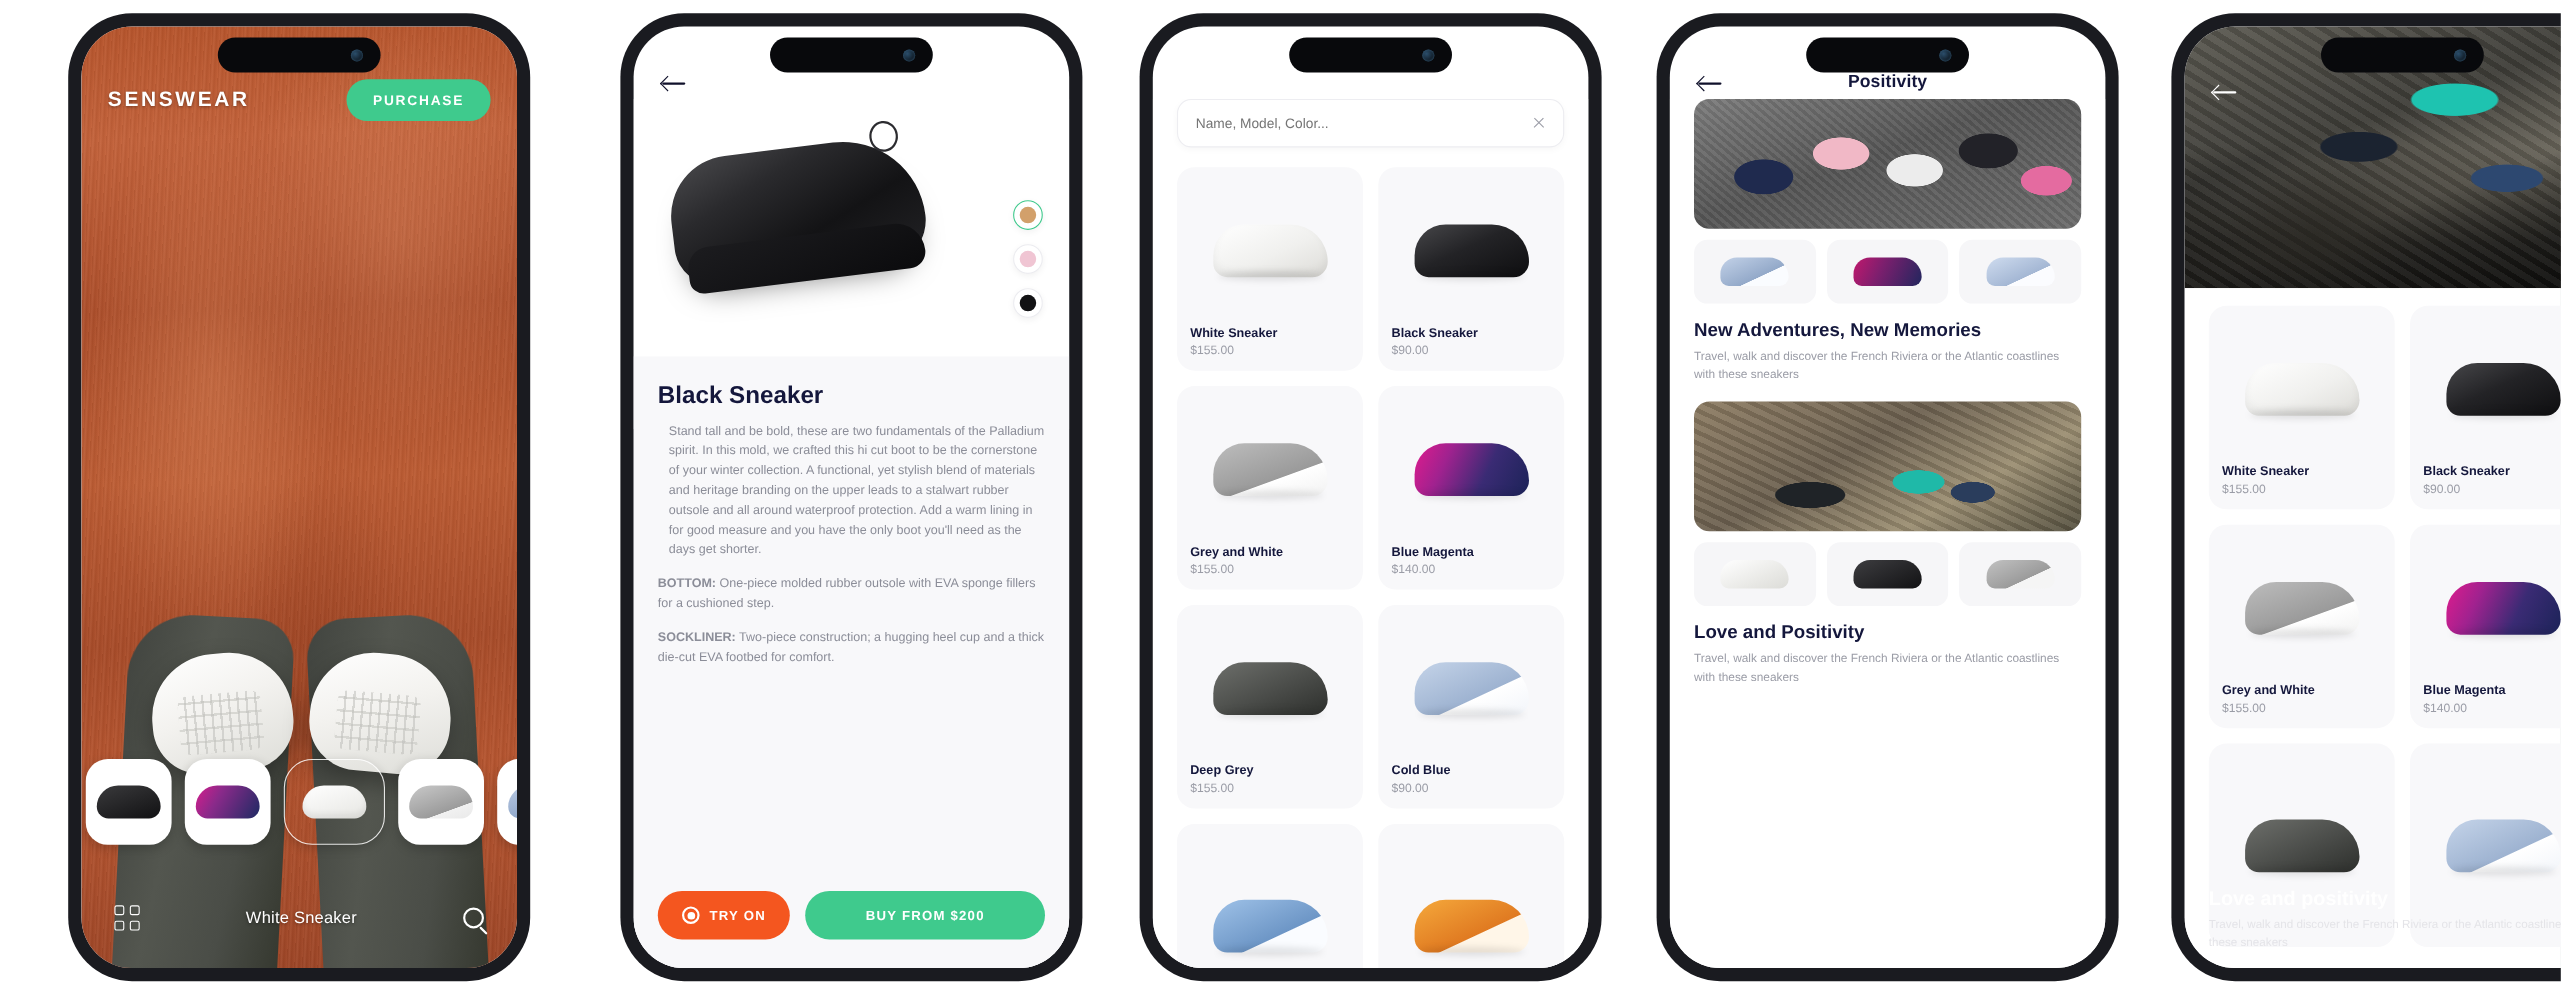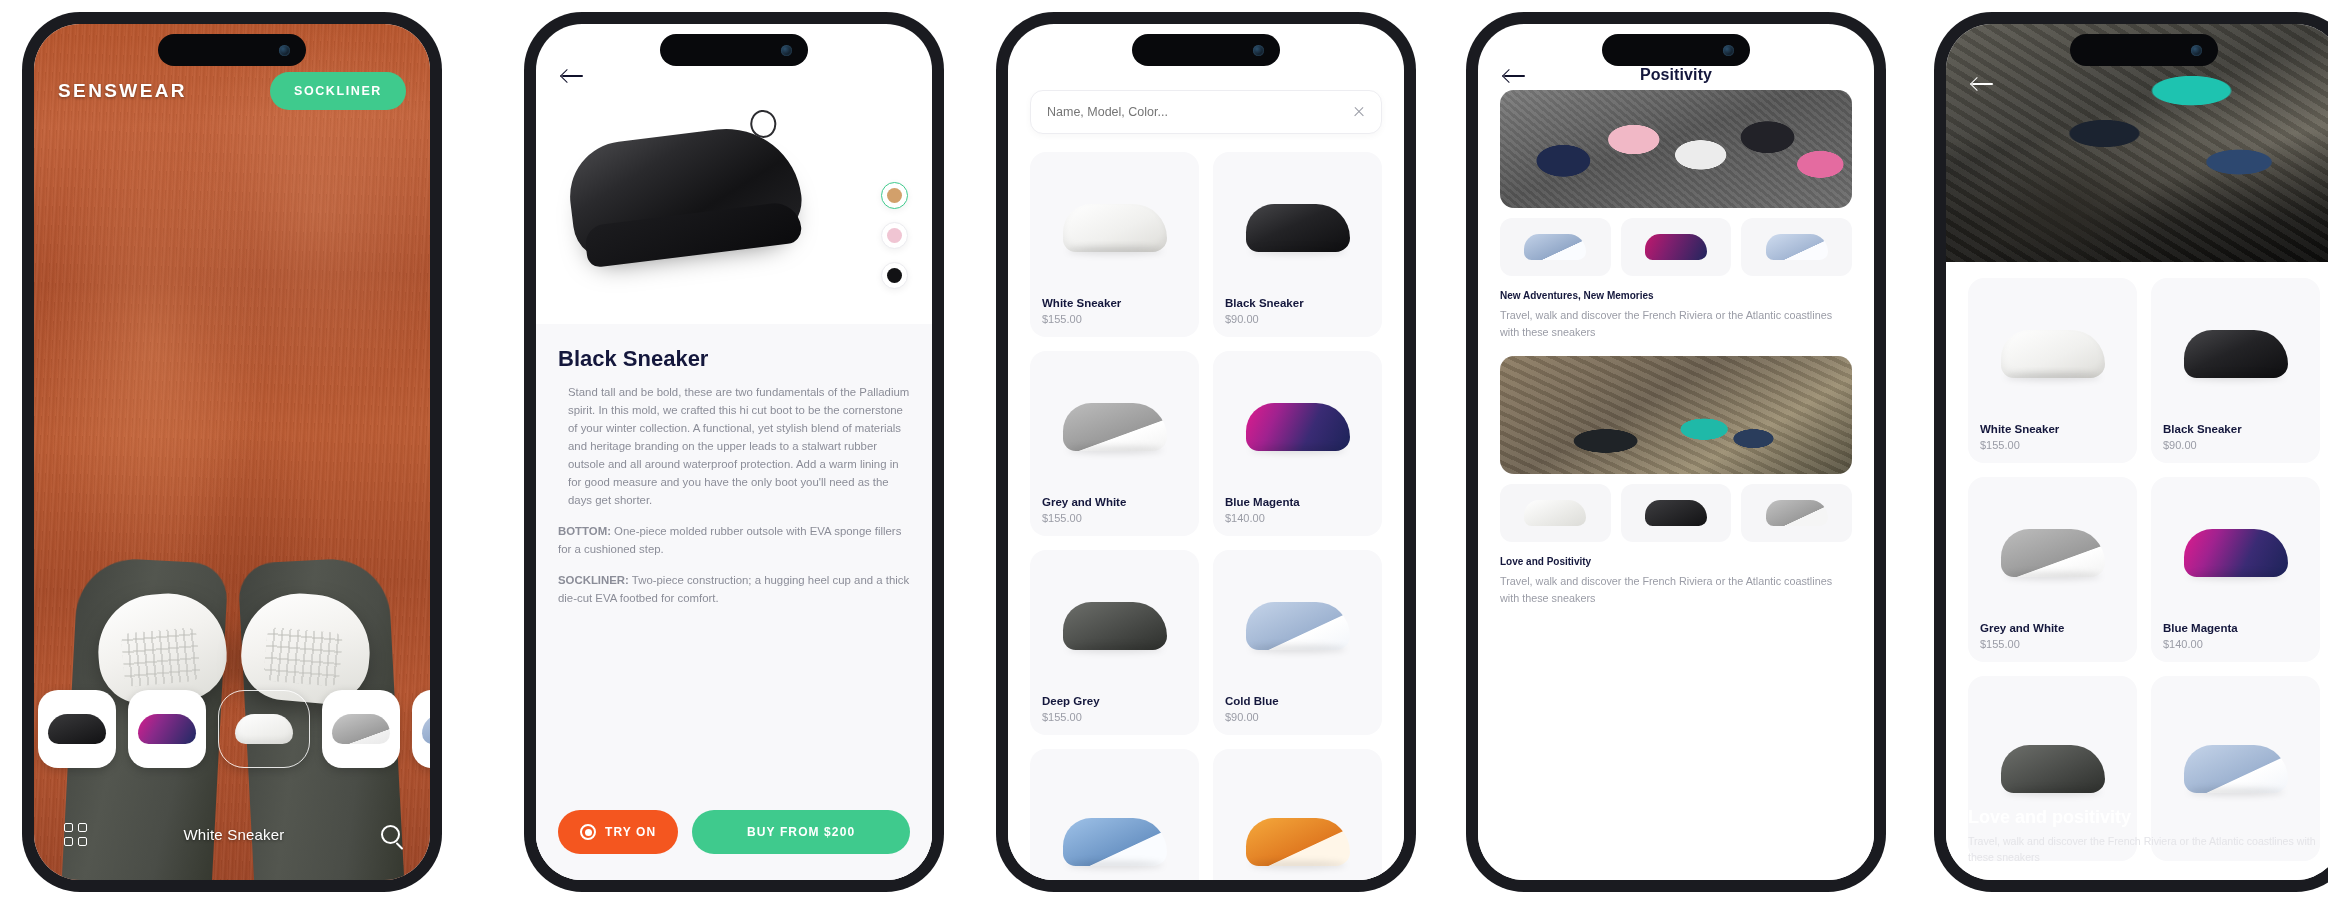--- a/index.html
+++ b/index.html
@@ -8,20 +8,21 @@
     background: #ffffff;
     font-family: "Liberation Sans", sans-serif;
     overflow: hidden;
   }
   .stage {
     position: relative;
     width: 2328px; height: 898px;
     display: flex;
     align-items: flex-start;
     gap: 0;
+    padding-left: 40px;
   }
 
   
   .phone {
     position: relative;
     width: 420px;
     height: 880px;
     margin-top: 12px;
     background: #1a1b20;
     border-radius: 58px;
@@ -377,21 +378,21 @@
     height: 58px; border-radius: 12px; background:#f6f6f8;
     display:flex; align-items:center; justify-content:center;
   }
   .ct i { width: 62px; height: 26px; border-radius: 22px 26px 12px 11px; display:block; }
   .ct i.b1 { background: linear-gradient(155deg,#c3d2e8,#93a9c9 62%,#fafcff 63%); }
   .ct i.b2 { background: linear-gradient(115deg,#c1186d 0%,#7d1f6e 40%,#21265e 100%); }
   .ct i.b3 { background: linear-gradient(155deg,#cfdcef,#a4b7d4 62%,#fbfcff 63%); }
   .ct i.w1 { background: linear-gradient(155deg,#ffffff,#e9e9e6 62%,#dcdcd8 100%); }
   .ct i.k1 { background: linear-gradient(155deg,#3d3d40,#121214); }
   .ct i.g1 { background: linear-gradient(155deg,#c2c2c2,#9b9b9b 62%,#f5f5f5 63%); }
-  .col-title { font-size: 10px; font-weight:700; color:#14173c; margin-bottom: 6px; }
+  .col-title { font-size: 17px; font-weight:700; color:#14173c; margin-bottom: 6px; }
   .col-sub { font-size: 10.8px; line-height:1.55; color:#9a9ca6; margin-bottom: 16px; }
 
   
   .ed-hero {
     position:absolute; left:0; right:0; top:0; height: 238px;
     background: linear-gradient(160deg,#5c5a52 0%, #3e3d38 38%, #6b675c 62%, #2e2d29 100%);
     overflow:hidden;
   }
   .ed-hero::after{
     content:""; position:absolute; inset:0;
@@ -432,21 +433,21 @@
             <span class="laces"></span>
           </div>
       </div>
 
       <div class="notch">
           <span class="cam"></span>
         </div>
 
       <div class="topbar1">
         <div class="brand">SENSWEAR</div>
-        <button class="purchase-btn">SOCKLINER</button>
+        <button class="purchase-btn">PURCHASE</button>
       </div>
 
       <div class="carousel">
         <div class="c-item">
             <span class="mini black"></span>
           </div>
         <div class="c-item">
             <span class="mini magenta"></span>
           </div>
         <div class="c-item sel">

